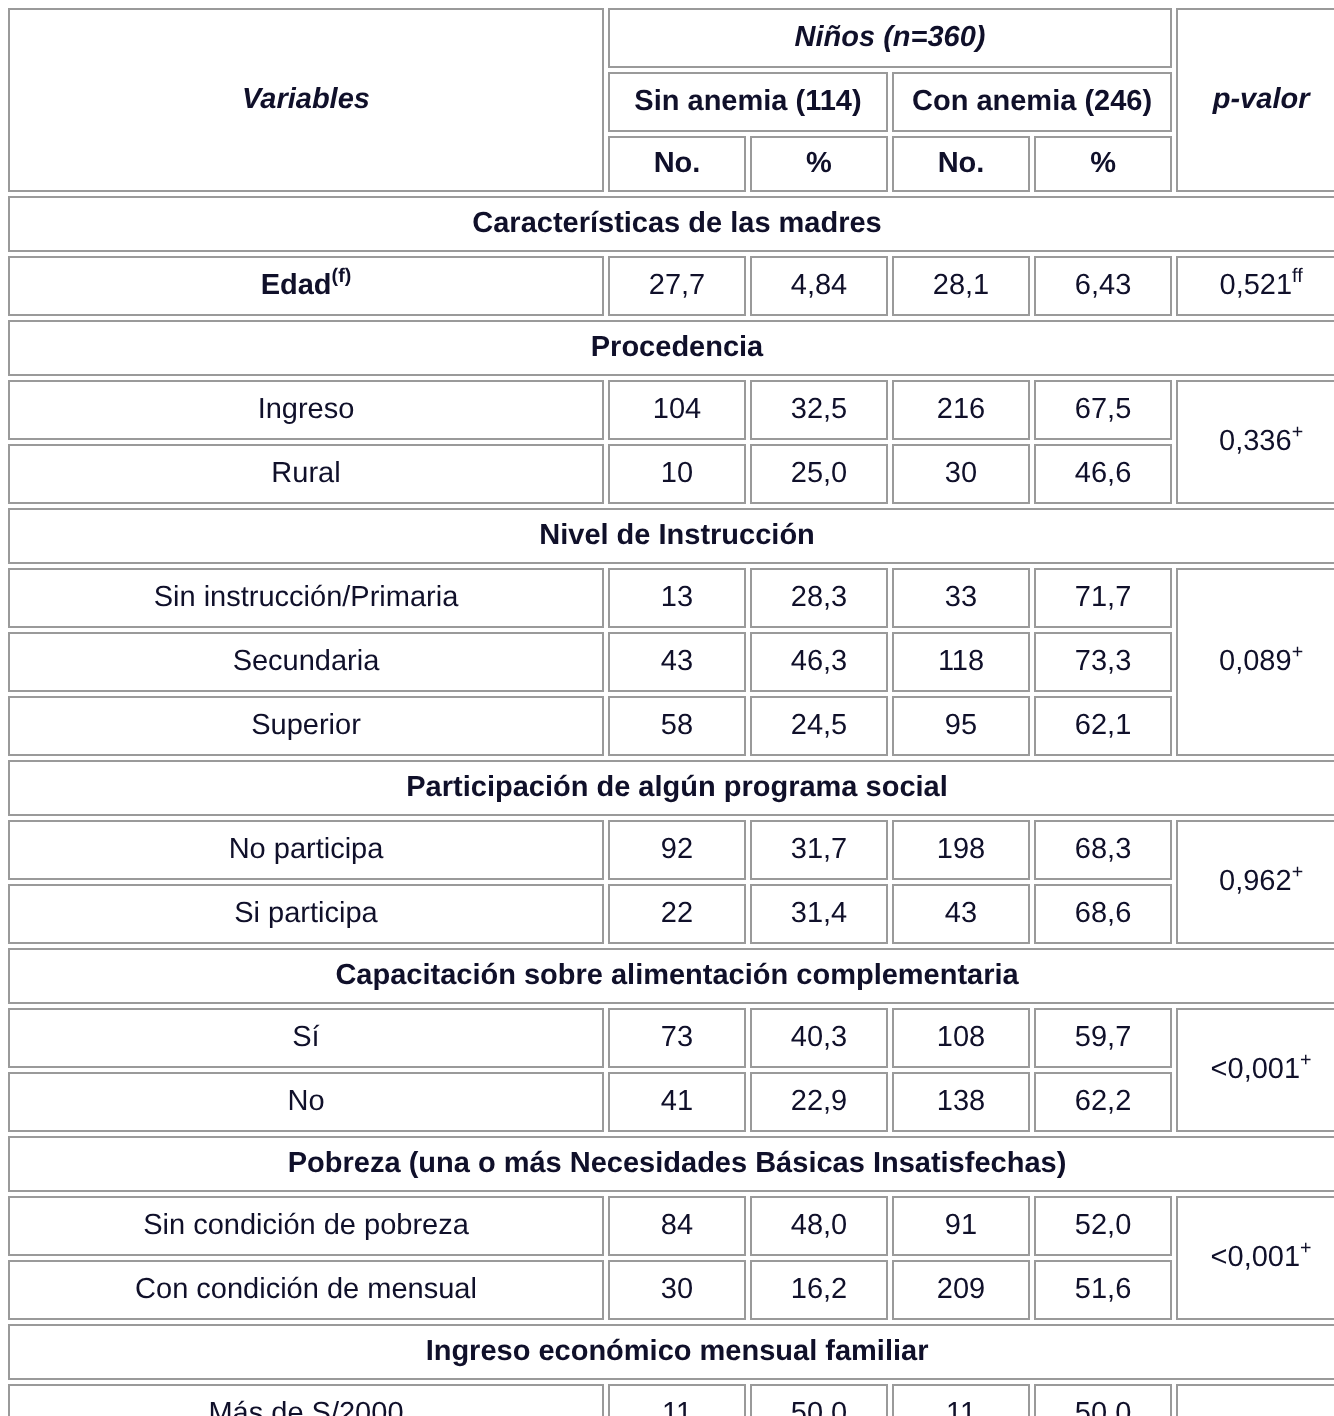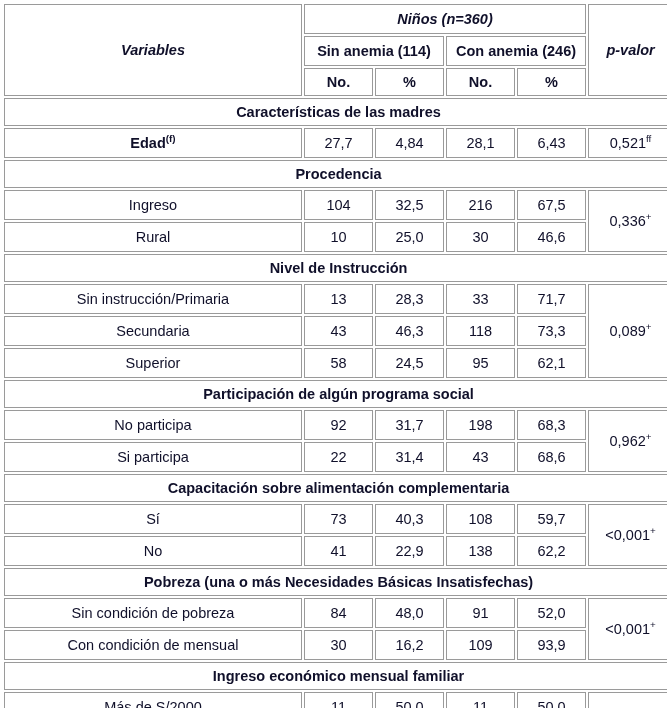--- a/index.html
+++ b/index.html
@@ -199,22 +199,22 @@
           <td>84</td>
           <td>48,0</td>
           <td>91</td>
           <td>52,0</td>
           <td class="pval" rowspan="2"><span>&lt;0,001</span><sup>+</sup></td>
         </tr>
         <tr class="r-data">
           <td class="varname"><span>Con condición de mensual</span></td>
           <td>30</td>
           <td>16,2</td>
-          <td>109</td>
-          <td>93,9</td>
+          <td>209</td>
+          <td>51,6</td>
         </tr>
         <tr class="r-sect">
           <td class="section" colspan="6">Ingreso económico mensual familiar</td>
         </tr>
         <tr class="r-data">
           <td class="varname"><span>Más de S/2000</span></td>
           <td>11</td>
           <td>50,0</td>
           <td>11</td>
           <td>50,0</td>

